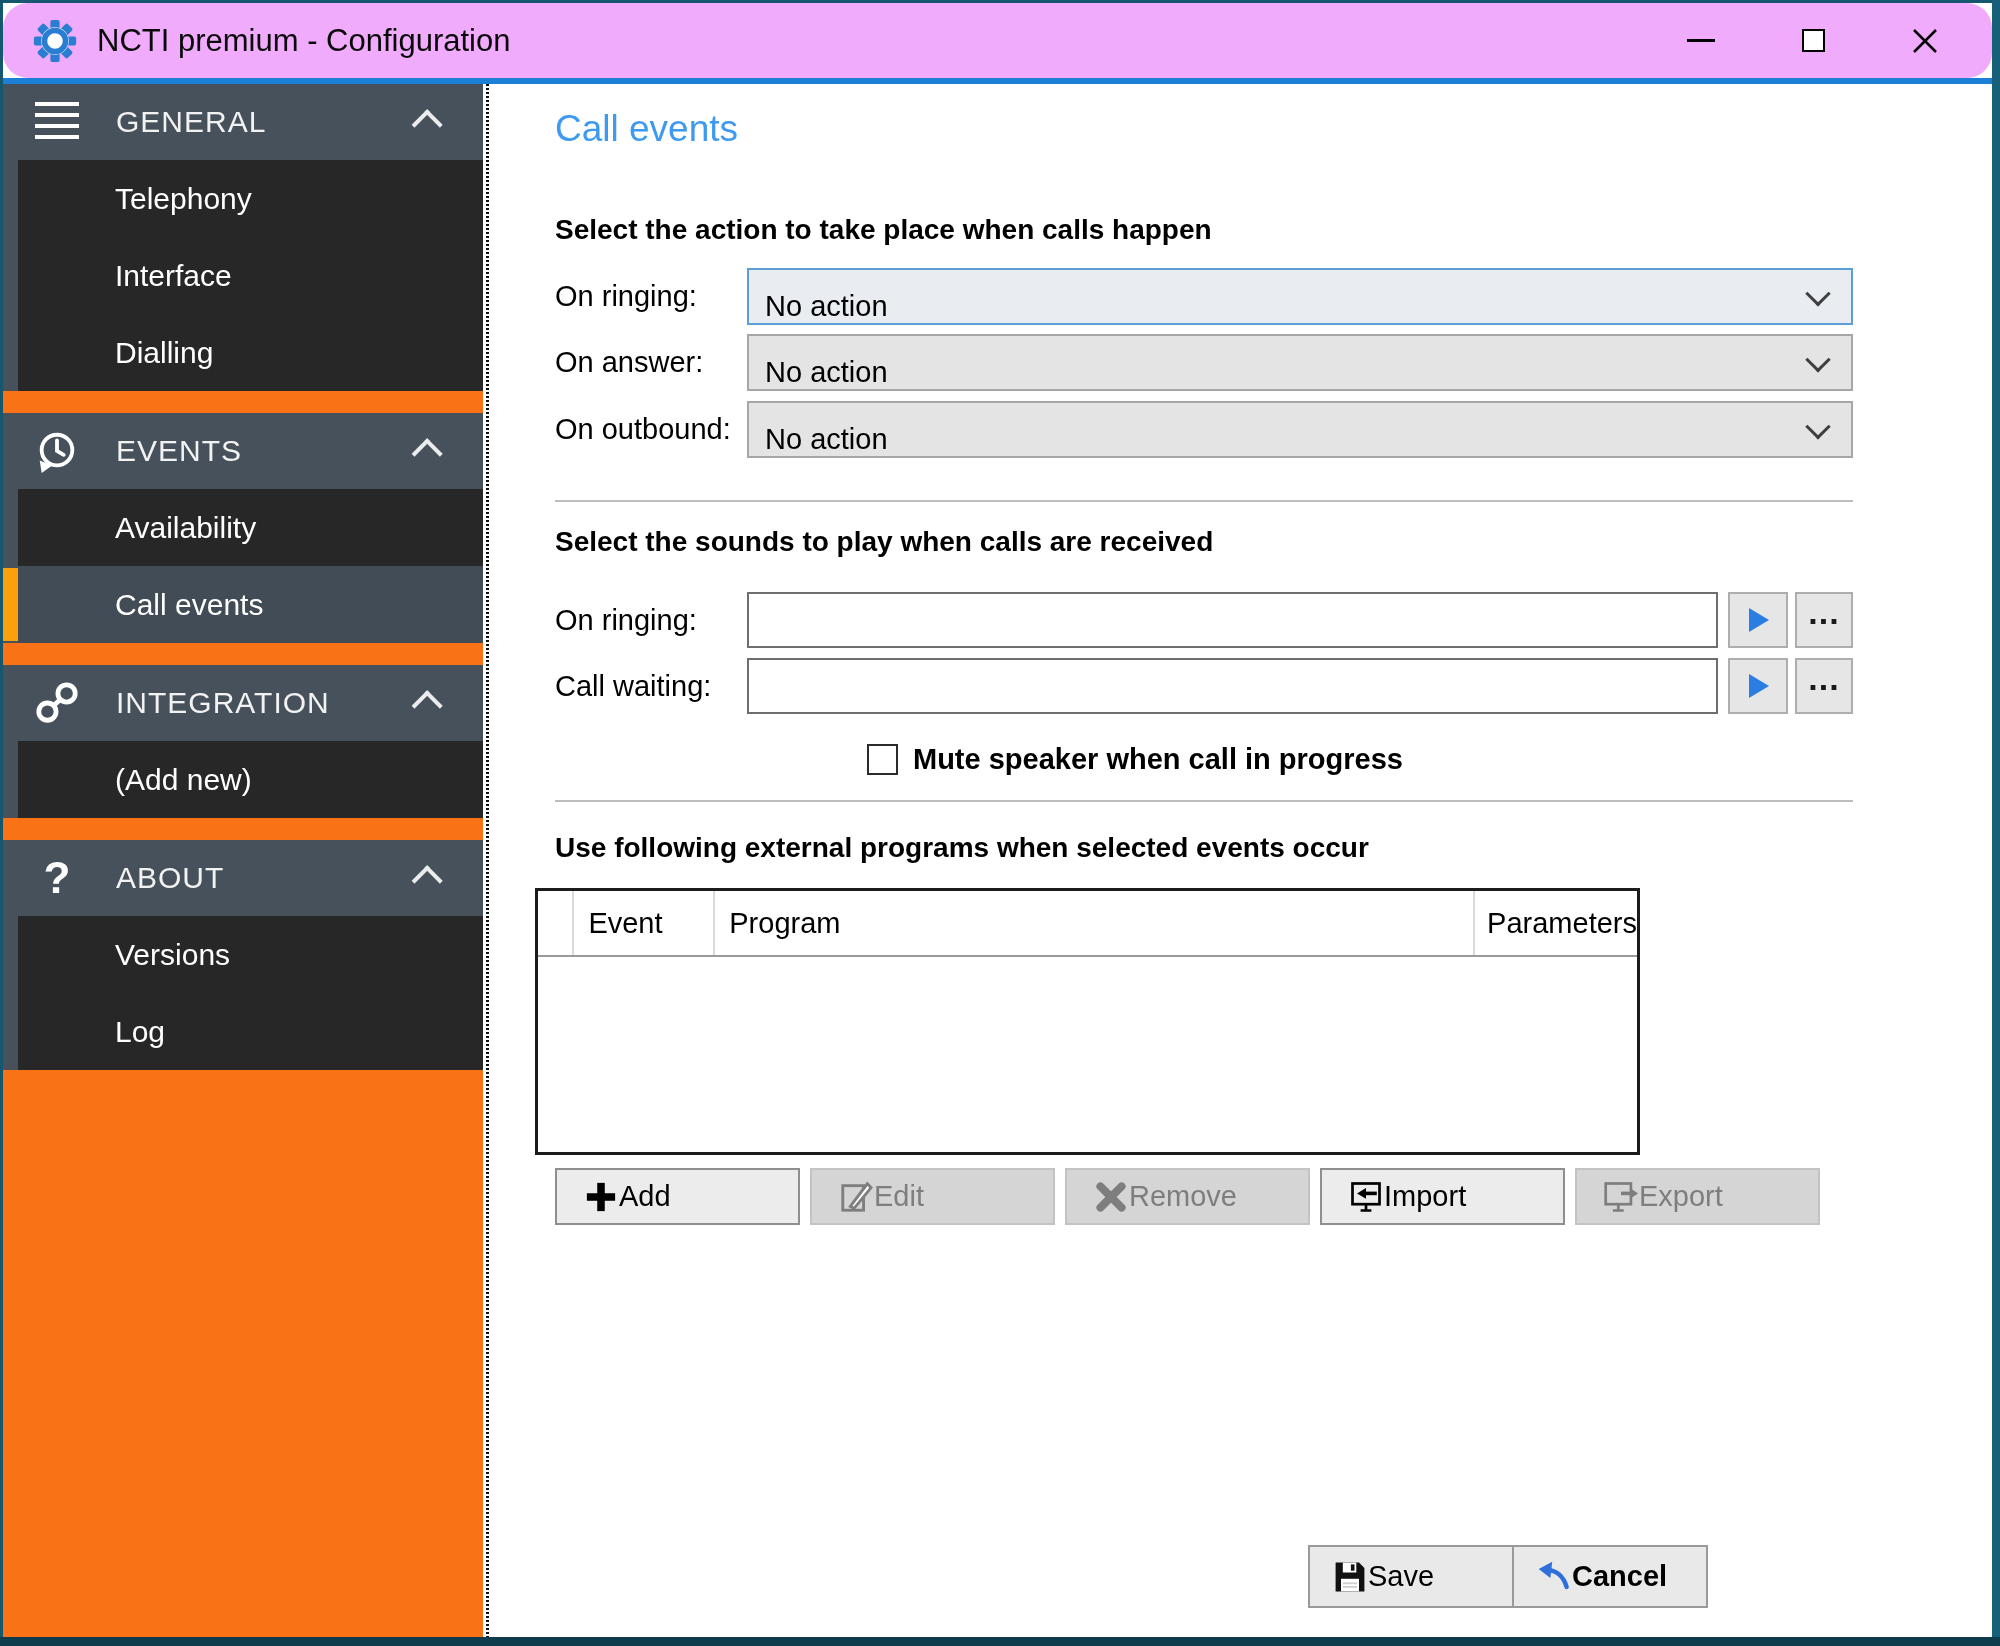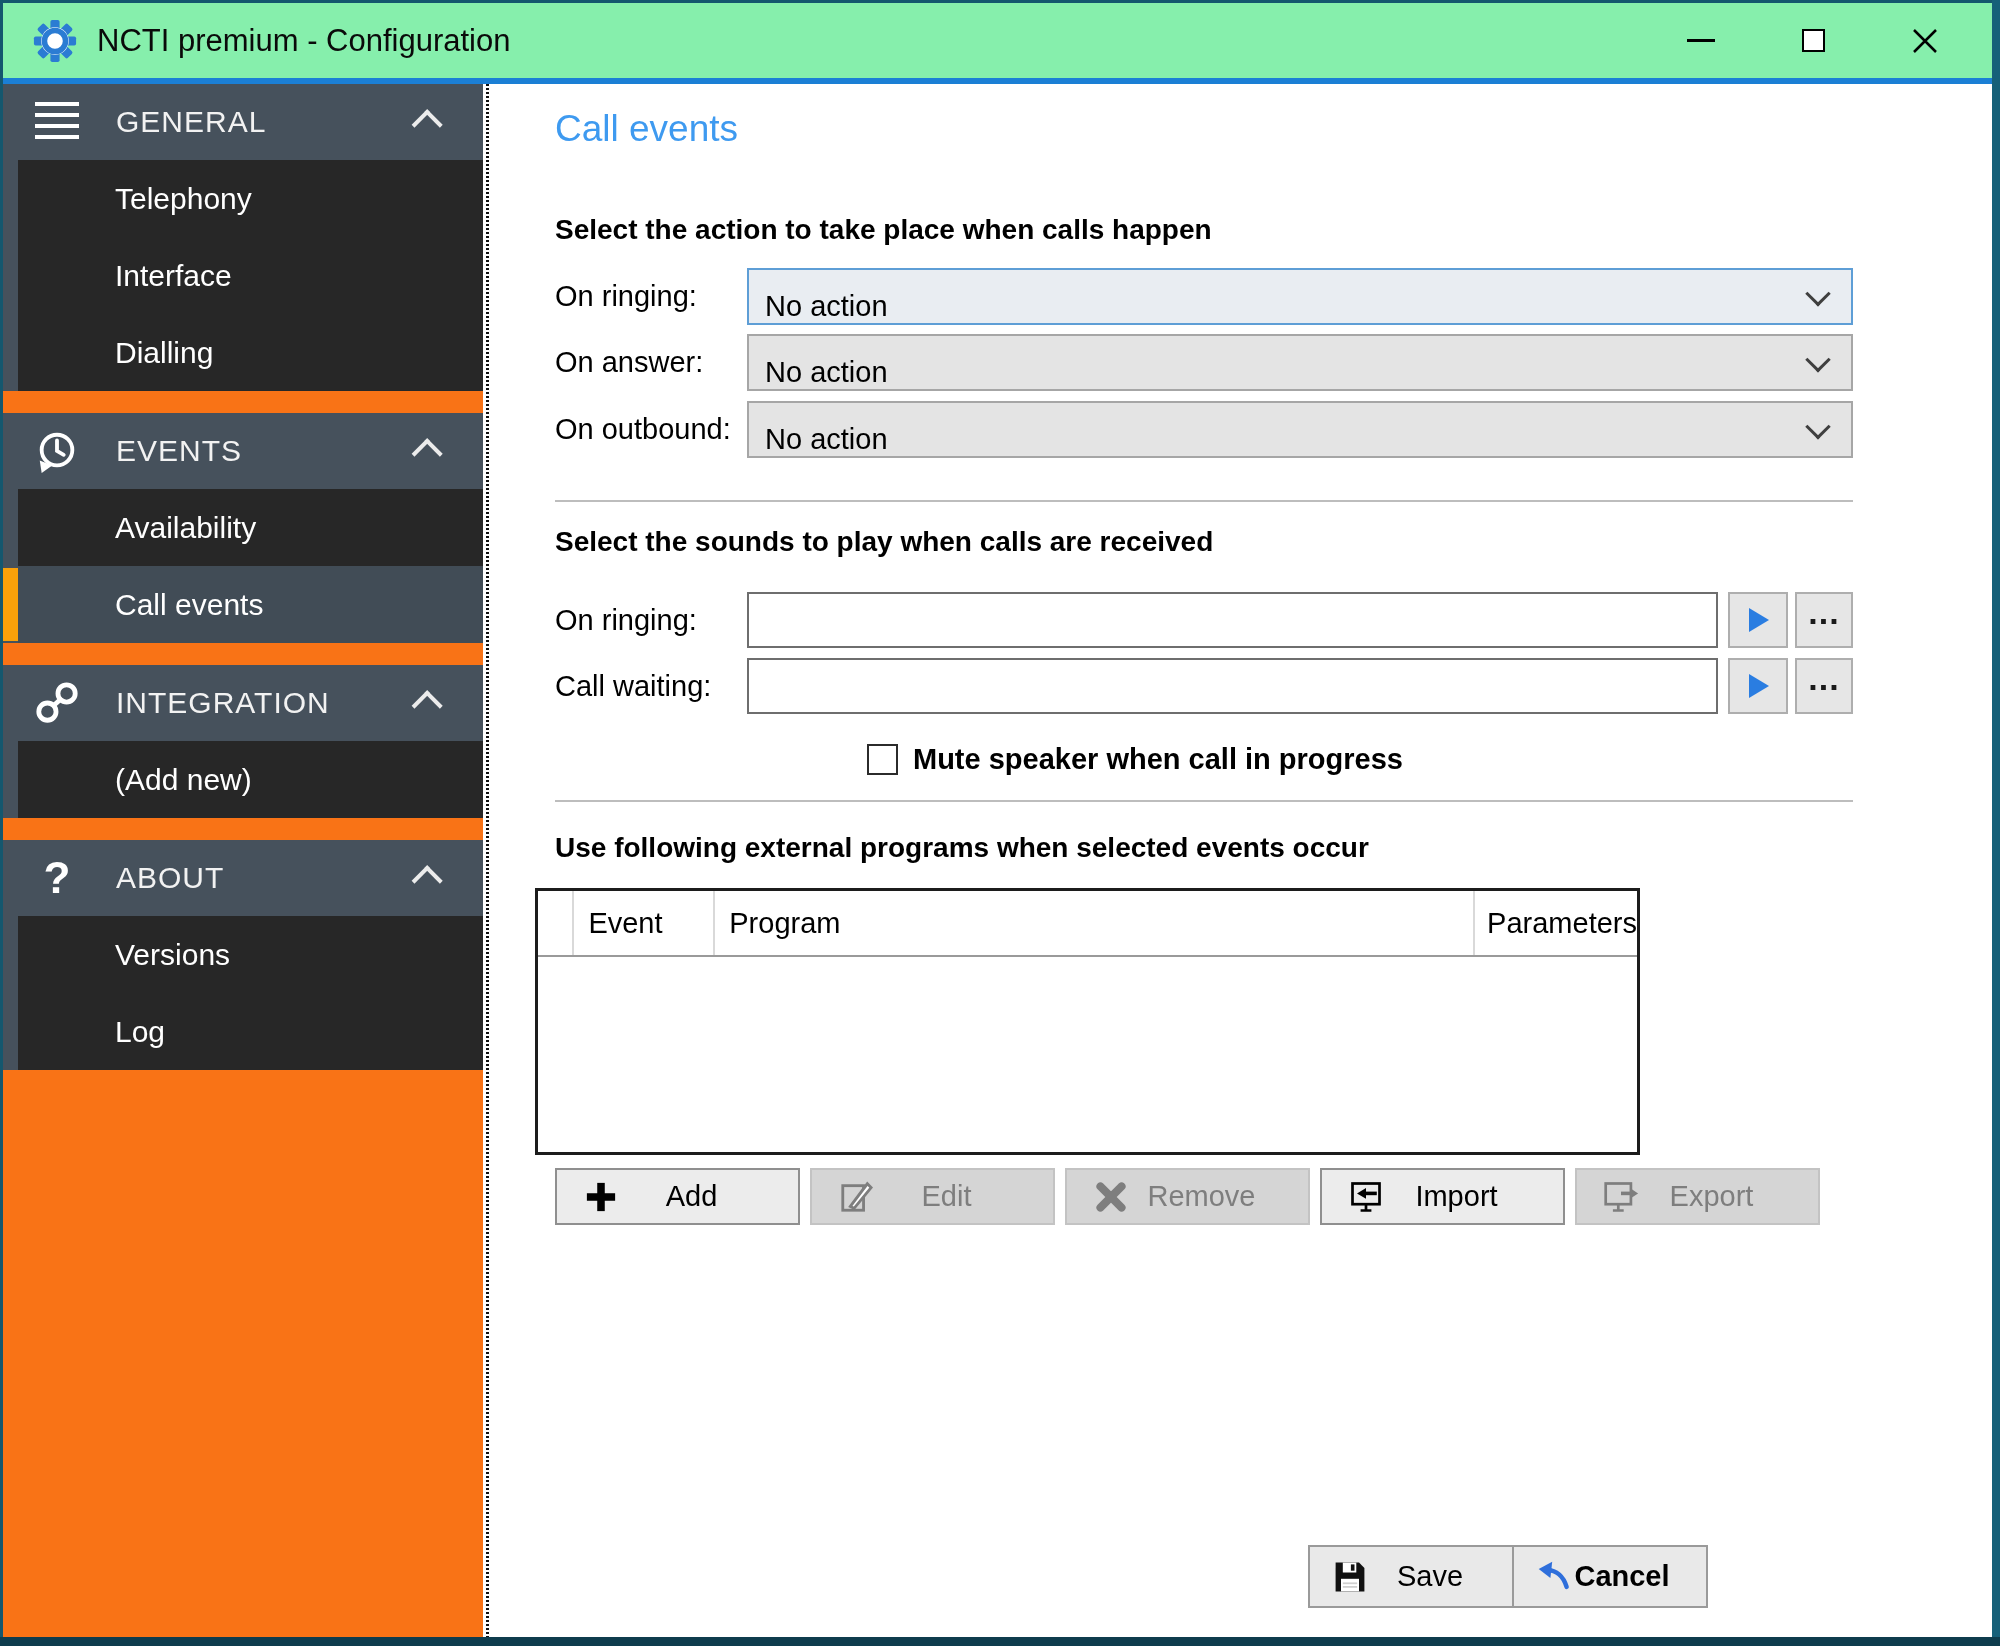--- a/index.html
+++ b/index.html
@@ -7,22 +7,22 @@
     position:relative; width:2000px; height:1646px; background:#fff;
     font-family:"Liberation Sans", sans-serif; overflow:hidden;
   }
   
   .b-top    { position:absolute; left:0; top:0; right:0; height:3px; background:#14576e; z-index:50; }
   .b-left   { position:absolute; left:0; top:0; bottom:0; width:3px; background:#14576e; z-index:50; }
   .b-right  { position:absolute; right:0; top:0; bottom:0; width:8px; background:#166079; z-index:50; }
   .b-bottom { position:absolute; left:0; bottom:0; right:0; height:9px; background:#0e3c4d; z-index:50; }
 
   
-  .titlebar { position:absolute; left:3px; top:3px; right:8px; height:75px; background:#86efac;
-              display:flex; align-items:center; }
+  .titlebar { position:absolute; left:3px; top:3px; right:8px; height:75px; background:#f0abfc;
+              display:flex; align-items:center;border-radius:25px; }
   .titlebar .gear { margin-left:30px; flex:none; display:flex; }
   .titlebar .title { margin-left:20px; font-size:31px; color:#0a0a0a; }
   .win-controls { margin-left:auto; display:flex; align-items:center; gap:82px; margin-right:52px; }
   .wc { width:30px; height:30px; display:flex; align-items:center; justify-content:center; cursor:default; }
   .glyph-min { width:28px; height:3px; background:#000; }
   .glyph-max { width:23px; height:23px; border:2px solid #000; box-sizing:border-box; background:#fff; }
   .accent-line { position:absolute; left:3px; right:8px; top:78px; height:6px; background:#1b7fd5; }
 
   
   .app-body { position:absolute; left:3px; top:84px; right:8px; bottom:9px; display:flex; }
@@ -78,21 +78,21 @@
   .th.c1 { width:154px; }
   .th.c2 { width:838px; }
   .th.c3 { flex:1; border-right:none;padding-left:12px; }
   .tbody { height:196px; }
 
   .tbtn { position:absolute; top:1084px; width:245px; height:57px; box-sizing:border-box;
           display:flex; align-items:center; font-size:29px; cursor:pointer; }
   .tbtn.enabled  { background:#ececec; border:2px solid #8f8f8f; color:#000; }
   .tbtn.disabled { background:#d5d5d5; border:2px solid #c3c3c3; color:#7e7e7e; cursor:default; }
   .bicon { width:36px; margin-left:26px; flex:none; display:flex; justify-content:center; }
-  .blabel { flex:1; text-align:center; margin-right:34px; }
+  .blabel { flex:1; text-align:left; margin-right:34px; }
 
   .fbtn { position:absolute; top:1461px; height:63px; box-sizing:border-box; background:#e9e9e9;
           border:2px solid #9a9a9a; display:flex; align-items:center; font-size:29px; color:#000; cursor:pointer; }
   .fbtn .bicon { margin-left:22px; }
 </style>
 </head>
 <body>
 
 <div class="window">
   <div class="b-top"></div>

